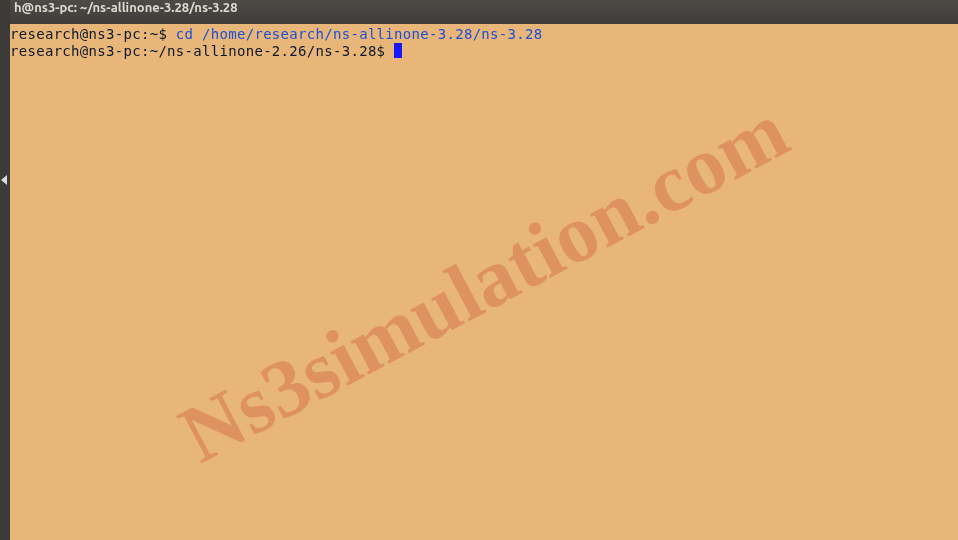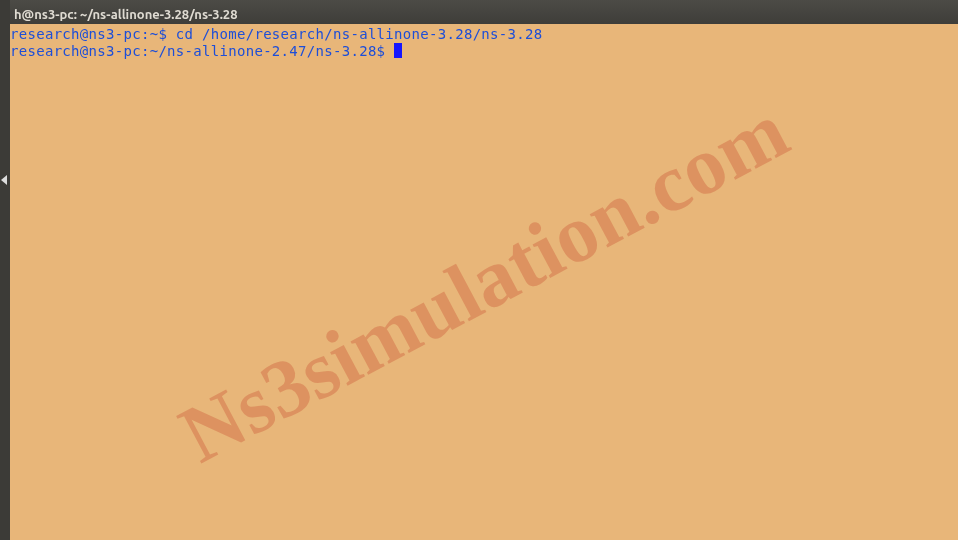--- a/index.html
+++ b/index.html
@@ -31,21 +31,20 @@
       border-right: 6px solid #ddd;
     }
     .titlebar {
       position: absolute;
       left: 10px;
       top: 0;
       width: 948px;
       height: 28px;
       background: linear-gradient(to bottom, #4c4b46, #3c3b37);
       display: flex;
-      align-items: center;
       padding-left: 4px;
     }
     .titlebar-text {
       color: #dfdbd2;
       font-size: 13px;
       font-weight: bold;
       font-family: 'Ubuntu', 'DejaVu Sans', sans-serif;
     }
     .terminal {
       position: absolute;
@@ -60,21 +59,21 @@
       overflow: hidden;
     }
     .terminal-content {
       position: relative;
       padding: 2px 0 0 0;
       z-index: 2;
     }
     .line {
       white-space: pre;
     }
-    .prompt-user { color: #1d4ed8; }
+    .prompt-user { color: #0f172a; }
     .command-text { color: #1d4ed8; }
     .cursor {
       display: inline-block;
       width: 8px;
       height: 15px;
       background: #1616ff;
       vertical-align: text-bottom;
       margin-bottom: 1px;
     }
     .watermark {
@@ -100,15 +99,15 @@
 </div>
 
 <div class="titlebar">
   <span class="titlebar-text">h@ns3-pc: ~/ns-allinone-3.28/ns-3.28</span>
 </div>
 
 <div class="terminal">
   <div class="watermark">Ns3simulation.com</div>
   <div class="terminal-content">
     <div class="line"><span class="prompt-user">research@ns3-pc:~$</span><span class="command-text"> cd /home/research/ns-allinone-3.28/ns-3.28</span></div>
-    <div class="line"><span class="prompt-user">research@ns3-pc:~/ns-allinone-2.47/ns-3.28$</span><span class="command-text"> </span><span class="cursor"></span></div>
+    <div class="line"><span class="prompt-user">research@ns3-pc:~/ns-allinone-2.26/ns-3.28$</span><span class="command-text"> </span><span class="cursor"></span></div>
   </div>
 </div>
 
 </body></html>

